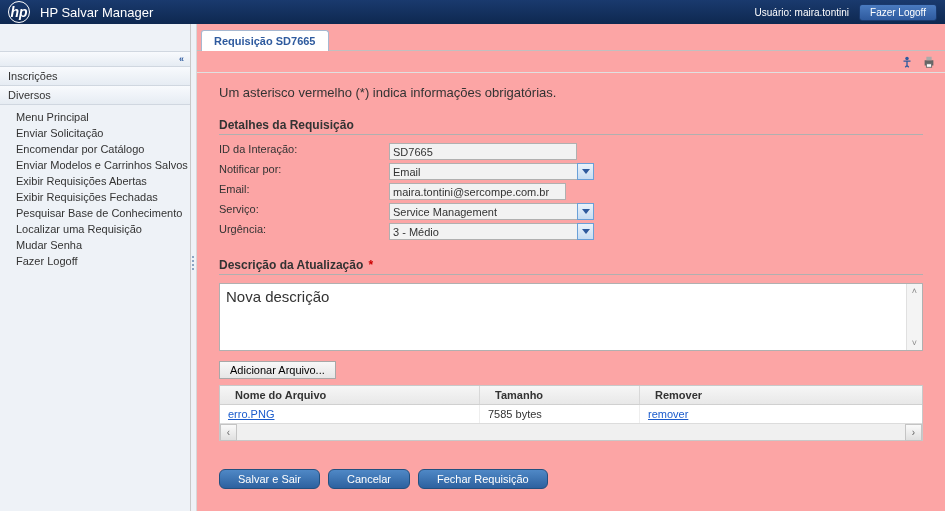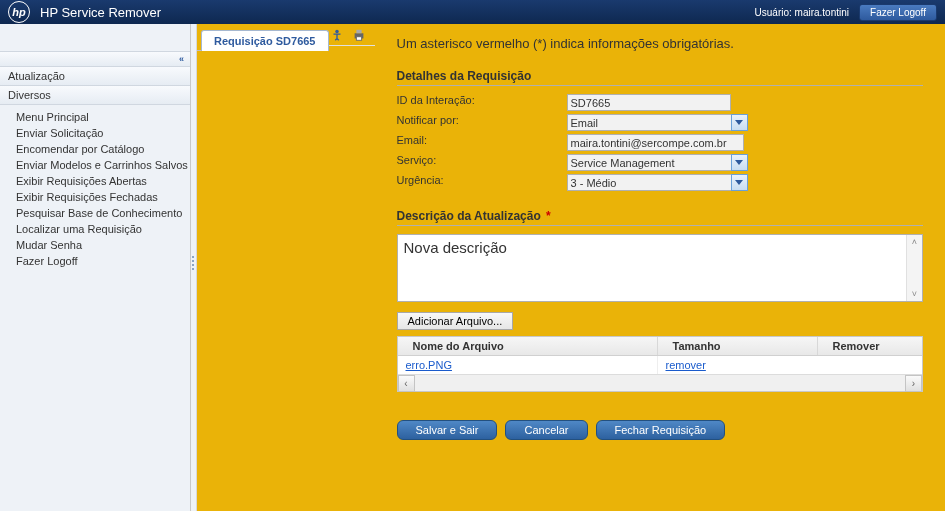--- a/index.html
+++ b/index.html
@@ -1,20 +1,20 @@
 <!DOCTYPE html>
 <html><head>
   <meta charset="utf-8">
   <style>
     * { box-sizing: border-box; margin: 0; padding: 0; }
     body { font-family: Arial, Helvetica, sans-serif; font-size: 11px; color: #333; width: 945px; height: 511px; overflow: hidden; background: #fff; }
 
     
     .header { background: linear-gradient(#1a3a6e, #0e2850); color: #fff; height: 24px; display: flex; align-items: center; padding: 0 8px; }
-    .hp-logo { width: 22px; height: 22px; border: 1.5px solid #fff; border-radius: 50%; display: flex; align-items: center; justify-content: center; font-size: 11px; font-style: italic; font-weight: bold; margin-right: 10px; }
+    .hp-logo { width: 22px; height: 22px; border: 1.5px solid #fff; border-radius: 50%; display: flex; align-items: center; justify-content: center; font-size: 14px; font-style: italic; font-weight: bold; margin-right: 10px; }
     .header-title { font-size: 13px; font-weight: normal; flex: 1; }
     .header-user { font-size: 10px; margin-right: 10px; }
     .logoff-button { background: linear-gradient(#4a7bc0, #2e5a9e); border: 1px solid #1a3a6e; color: #fff; font-size: 10px; padding: 2px 10px; border-radius: 3px; cursor: pointer; }
 
     
     .layout { display: flex; height: calc(100% - 24px); }
 
     
     .sidebar { width: 191px; background: #eef2f7; border-right: 1px solid #c8c8c8; display: flex; flex-direction: column; }
     .sidebar-spacer { height: 27px; }
@@ -23,37 +23,37 @@
     .sidebar-section { background: linear-gradient(#f8fafd, #e6ecf3); border-bottom: 1px solid #d0d7e0; padding: 3px 8px; font-size: 11px; color: #333; cursor: pointer; }
     .sidebar-menu { padding: 4px 0 4px 16px; }
     .sidebar-menu div { padding: 2px 0; color: #333; cursor: pointer; font-size: 11px; }
 
     
     .splitter { width: 6px; background: #eef2f7; border-right: 1px solid #d8d8d8; position: relative; }
     .splitter-handle { position: absolute; top: 50%; left: 1px; width: 3px; height: 28px; transform: translateY(-50%); }
     .splitter-dot { width: 2px; height: 2px; background: #6a8ab0; margin: 2px 0; border-radius: 50%; }
 
     
-    .content { flex: 1; display: flex; background: #eab308; overflow: hidden; }
+    .content { flex: 1; display: flex; flex-direction: column; background: #fca5a5; overflow: hidden; }
     .tabs-row { height: 27px; display: flex; align-items: flex-end; border-bottom: 1px solid #c0c0c0; padding-left: 4px; }
     .tab { border: 1px solid #a6b8d0; border-bottom: none; background: #fff; padding: 4px 12px; font-size: 11px; font-weight: bold; color: #2e5a9e; border-radius: 3px 3px 0 0; position: relative; top: 1px; }
 
     .toolbar { height: 22px; border-bottom: 1px solid #e0e0e0; display: flex; justify-content: flex-end; align-items: center; padding-right: 8px; gap: 6px; }
     .tool-icon { width: 16px; height: 14px; cursor: pointer; }
 
     .scroll-area { flex: 1; overflow-y: auto; padding: 12px 22px 20px 22px; }
 
     .info-text { font-size: 13px; color: #333; margin-bottom: 18px; }
 
     .section-title { font-size: 12px; font-weight: bold; color: #333; border-bottom: 1px solid #b0b0b0; padding-bottom: 2px; margin-bottom: 8px; }
     .section-title .required { color: #c00; font-size: 12px; margin-left: 2px; }
 
     .form-row { display: flex; align-items: flex-start; margin-bottom: 3px; }
     .form-label { width: 170px; font-size: 11px; color: #333; }
-    .form-input { width: 164px; height: 17px; border: 1px solid #b0b0b0; background: #f2f2f2; font-size: 11px; padding: 0 3px; color: #333; }
+    .form-input { width: 188px; height: 17px; border: 1px solid #b0b0b0; background: #f2f2f2; font-size: 11px; padding: 0 3px; color: #333; }
     .form-input.with-dd { border-right: none; }
     .dd-btn { width: 17px; height: 17px; border: 1px solid #6aa0d8; background: linear-gradient(#eaf2fb, #c8ddf2); display: flex; align-items: center; justify-content: center; cursor: pointer; }
     .dd-arrow { width: 0; height: 0; border-left: 4px solid transparent; border-right: 4px solid transparent; border-top: 5px solid #2e5a9e; }
 
     .textarea-wrap { border: 1px solid #b0b0b0; height: 68px; display: flex; position: relative; margin-bottom: 10px; }
     .textarea { flex: 1; border: none; resize: none; font-family: Arial; font-size: 15px; padding: 4px 6px; color: #333; outline: none; }
     .textarea-scroll { width: 16px; background: #f4f4f4; border-left: 1px solid #e0e0e0; display: flex; flex-direction: column; justify-content: space-between; align-items: center; padding: 2px 0; }
     .sc-arrow { font-size: 9px; color: #888; cursor: pointer; }
 
     .add-file-btn { background: linear-gradient(#f8f8f8, #e6e6e6); border: 1px solid #a8a8a8; padding: 2px 10px; font-size: 11px; cursor: pointer; margin-bottom: 6px; }
@@ -75,34 +75,34 @@
     .hs-track { flex: 1; }
 
     .action-buttons { margin-top: 28px; display: flex; gap: 8px; }
     .act-btn { background: linear-gradient(#4f88c6, #2d619f); border: 1px solid #23507f; color: #fff; font-size: 11px; padding: 3px 18px; border-radius: 6px; cursor: pointer; }
   </style>
 </head>
 <body>
 
 <div class="header">
   <div class="hp-logo">hp</div>
-  <div class="header-title">HP Service Remover</div>
+  <div class="header-title">HP Salvar Manager</div>
   <div class="header-user">
     <span>Usuário:</span> <span>maira.tontini</span>
   </div>
   <button class="logoff-button">Fazer Logoff</button>
 </div>
 
 <div class="layout">
   <div class="sidebar">
     <div class="sidebar-spacer"></div>
     <div class="sidebar-collapse">
       <span class="chevrons">«</span>
     </div>
-    <div class="sidebar-section">Atualização</div>
+    <div class="sidebar-section">Inscrições</div>
     <div class="sidebar-section">Diversos</div>
     <div class="sidebar-menu">
       <div>Menu Principal</div>
       <div>Enviar Solicitação</div>
       <div>Encomendar por Catálogo</div>
       <div>Enviar Modelos e Carrinhos Salvos</div>
       <div>Exibir Requisições Abertas</div>
       <div>Exibir Requisições Fechadas</div>
       <div>Pesquisar Base de Conhecimento</div>
       <div>Localizar uma Requisição</div>
@@ -185,20 +185,21 @@
       <button class="add-file-btn">Adicionar Arquivo...</button>
 
       <div class="file-table">
         <div class="file-header">
           <div class="fh-cell col-name">Nome do Arquivo</div>
           <div class="fh-cell col-size">Tamanho</div>
           <div class="fh-cell col-remove">Remover</div>
         </div>
         <div class="file-row">
           <div class="fr-cell col-name"><a>erro.PNG</a></div>
+          <div class="fr-cell col-size">7585 bytes</div>
           <div class="fr-cell col-remove"><a>remover</a></div>
         </div>
         <div class="h-scrollbar">
           <div class="hs-btn">‹</div>
           <div class="hs-track"></div>
           <div class="hs-btn">›</div>
         </div>
       </div>
 
       <div class="action-buttons">

